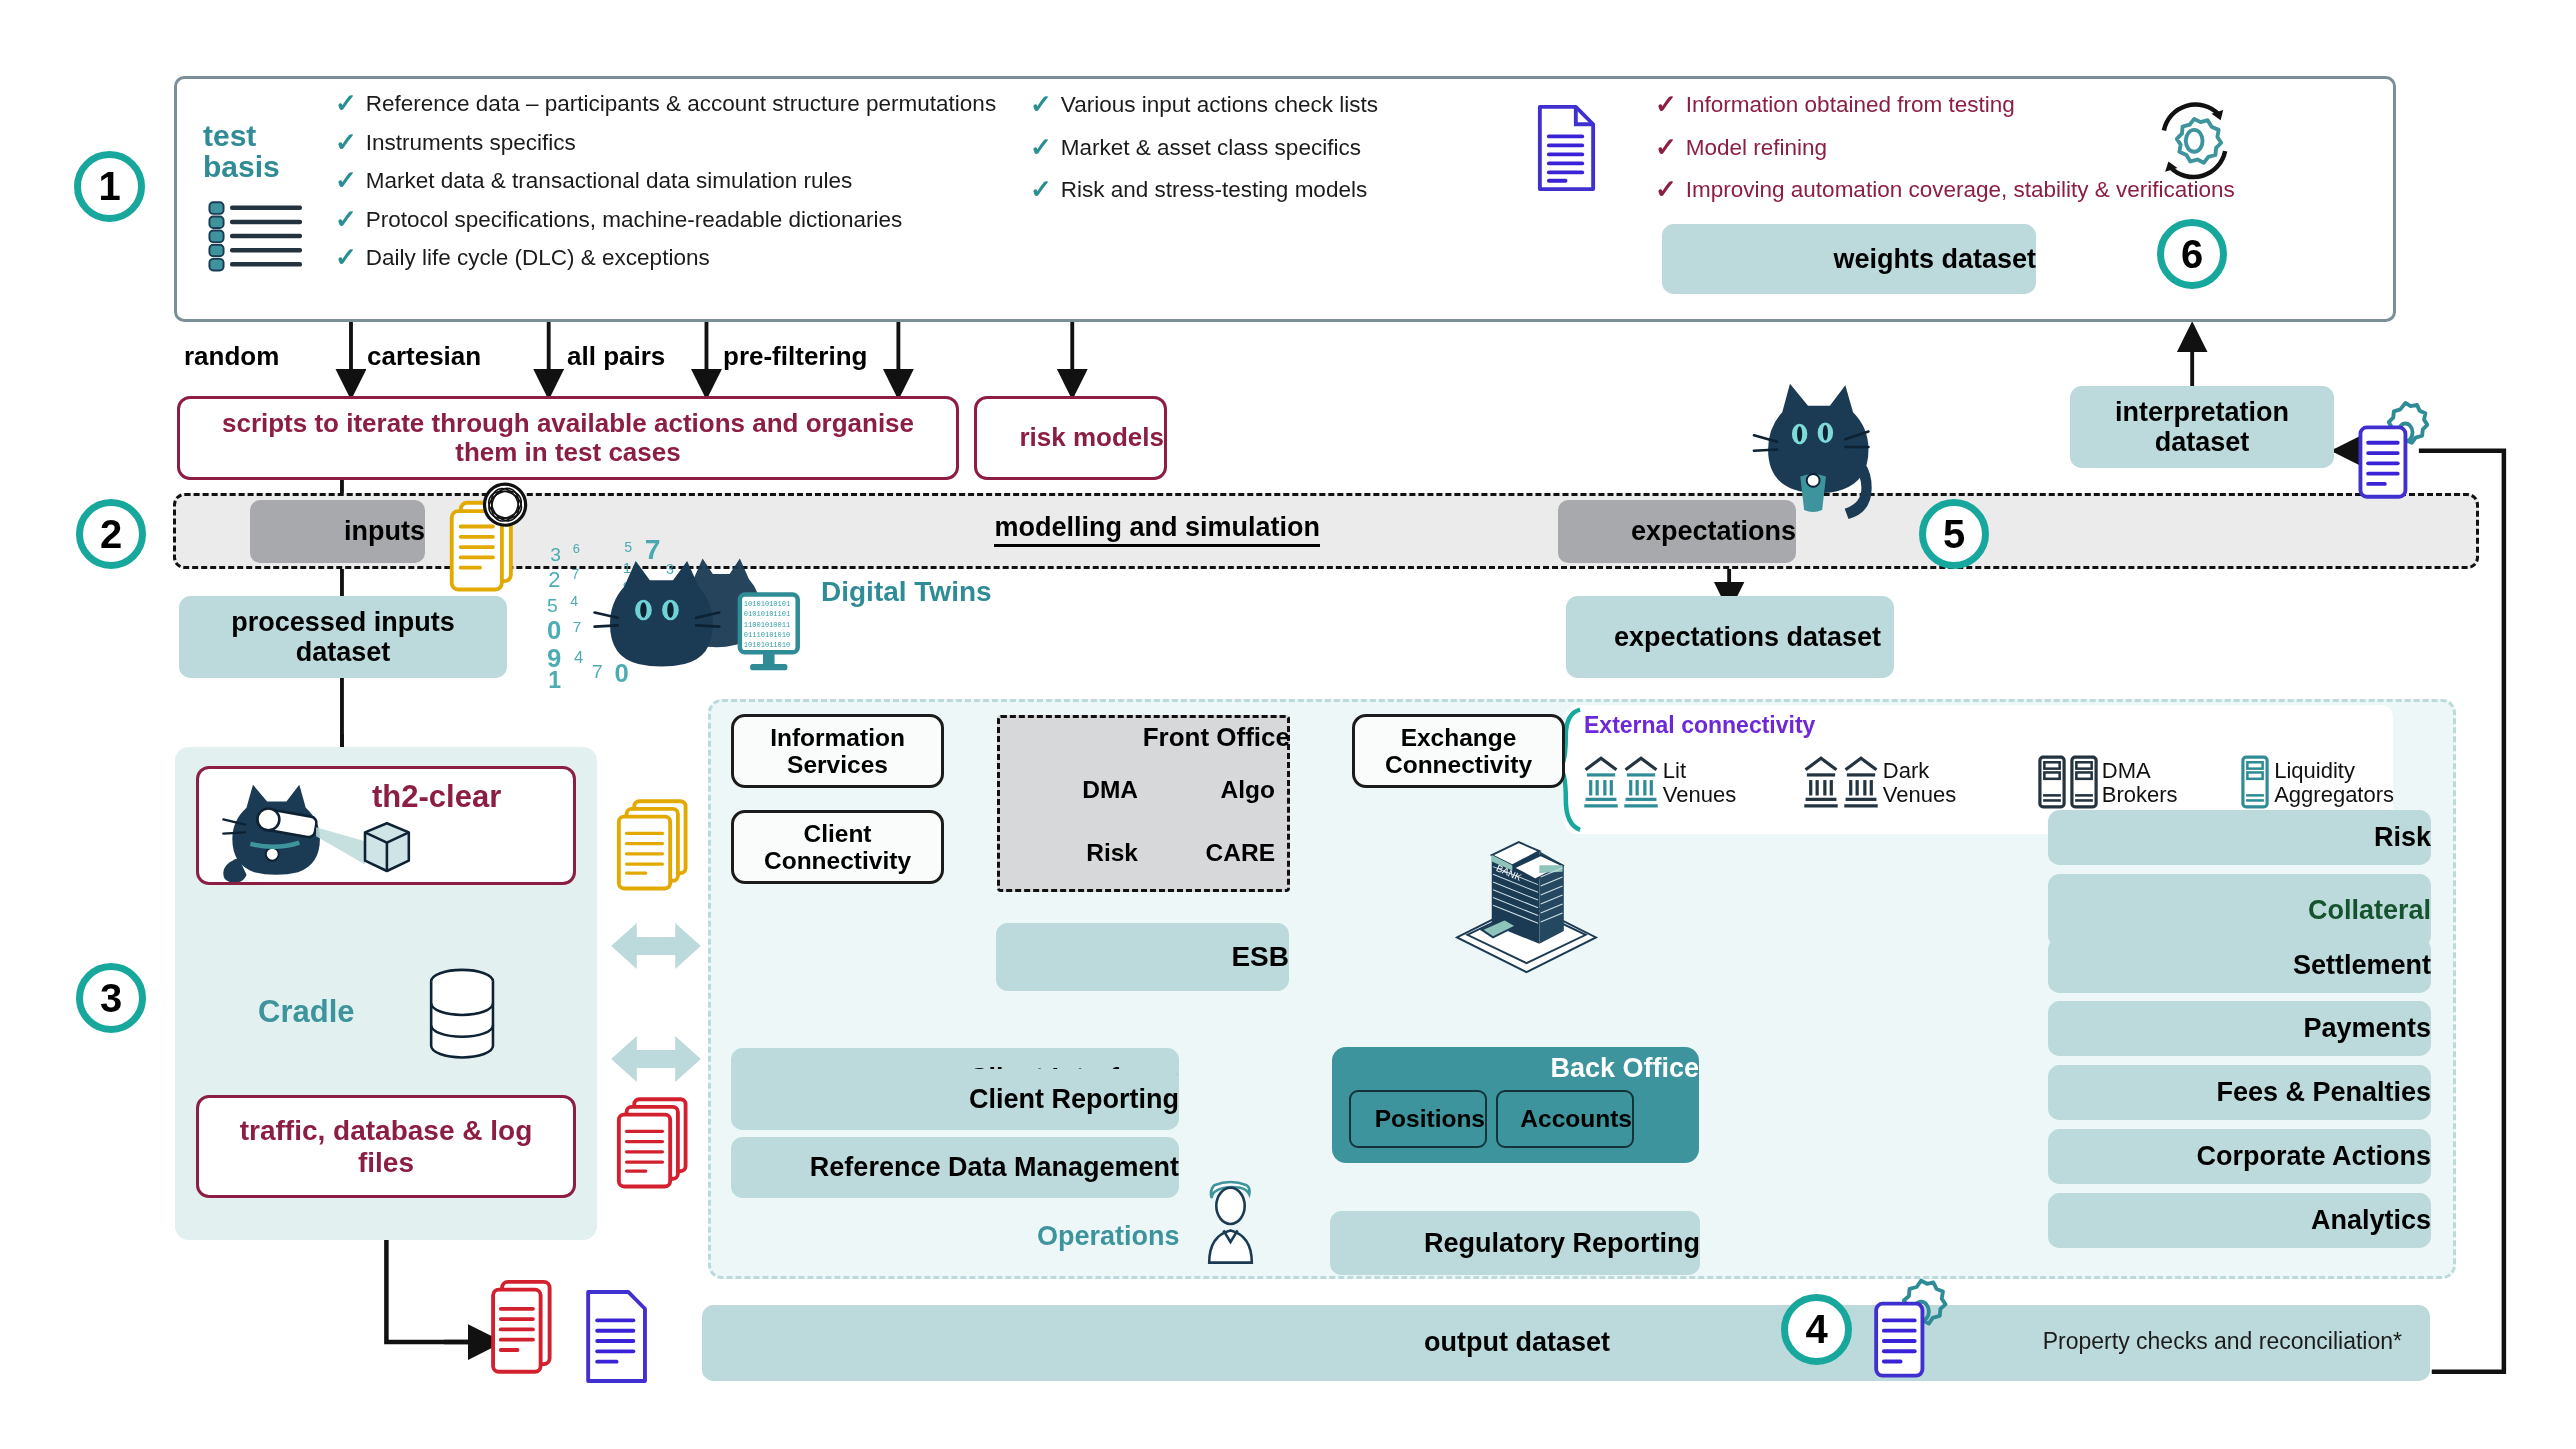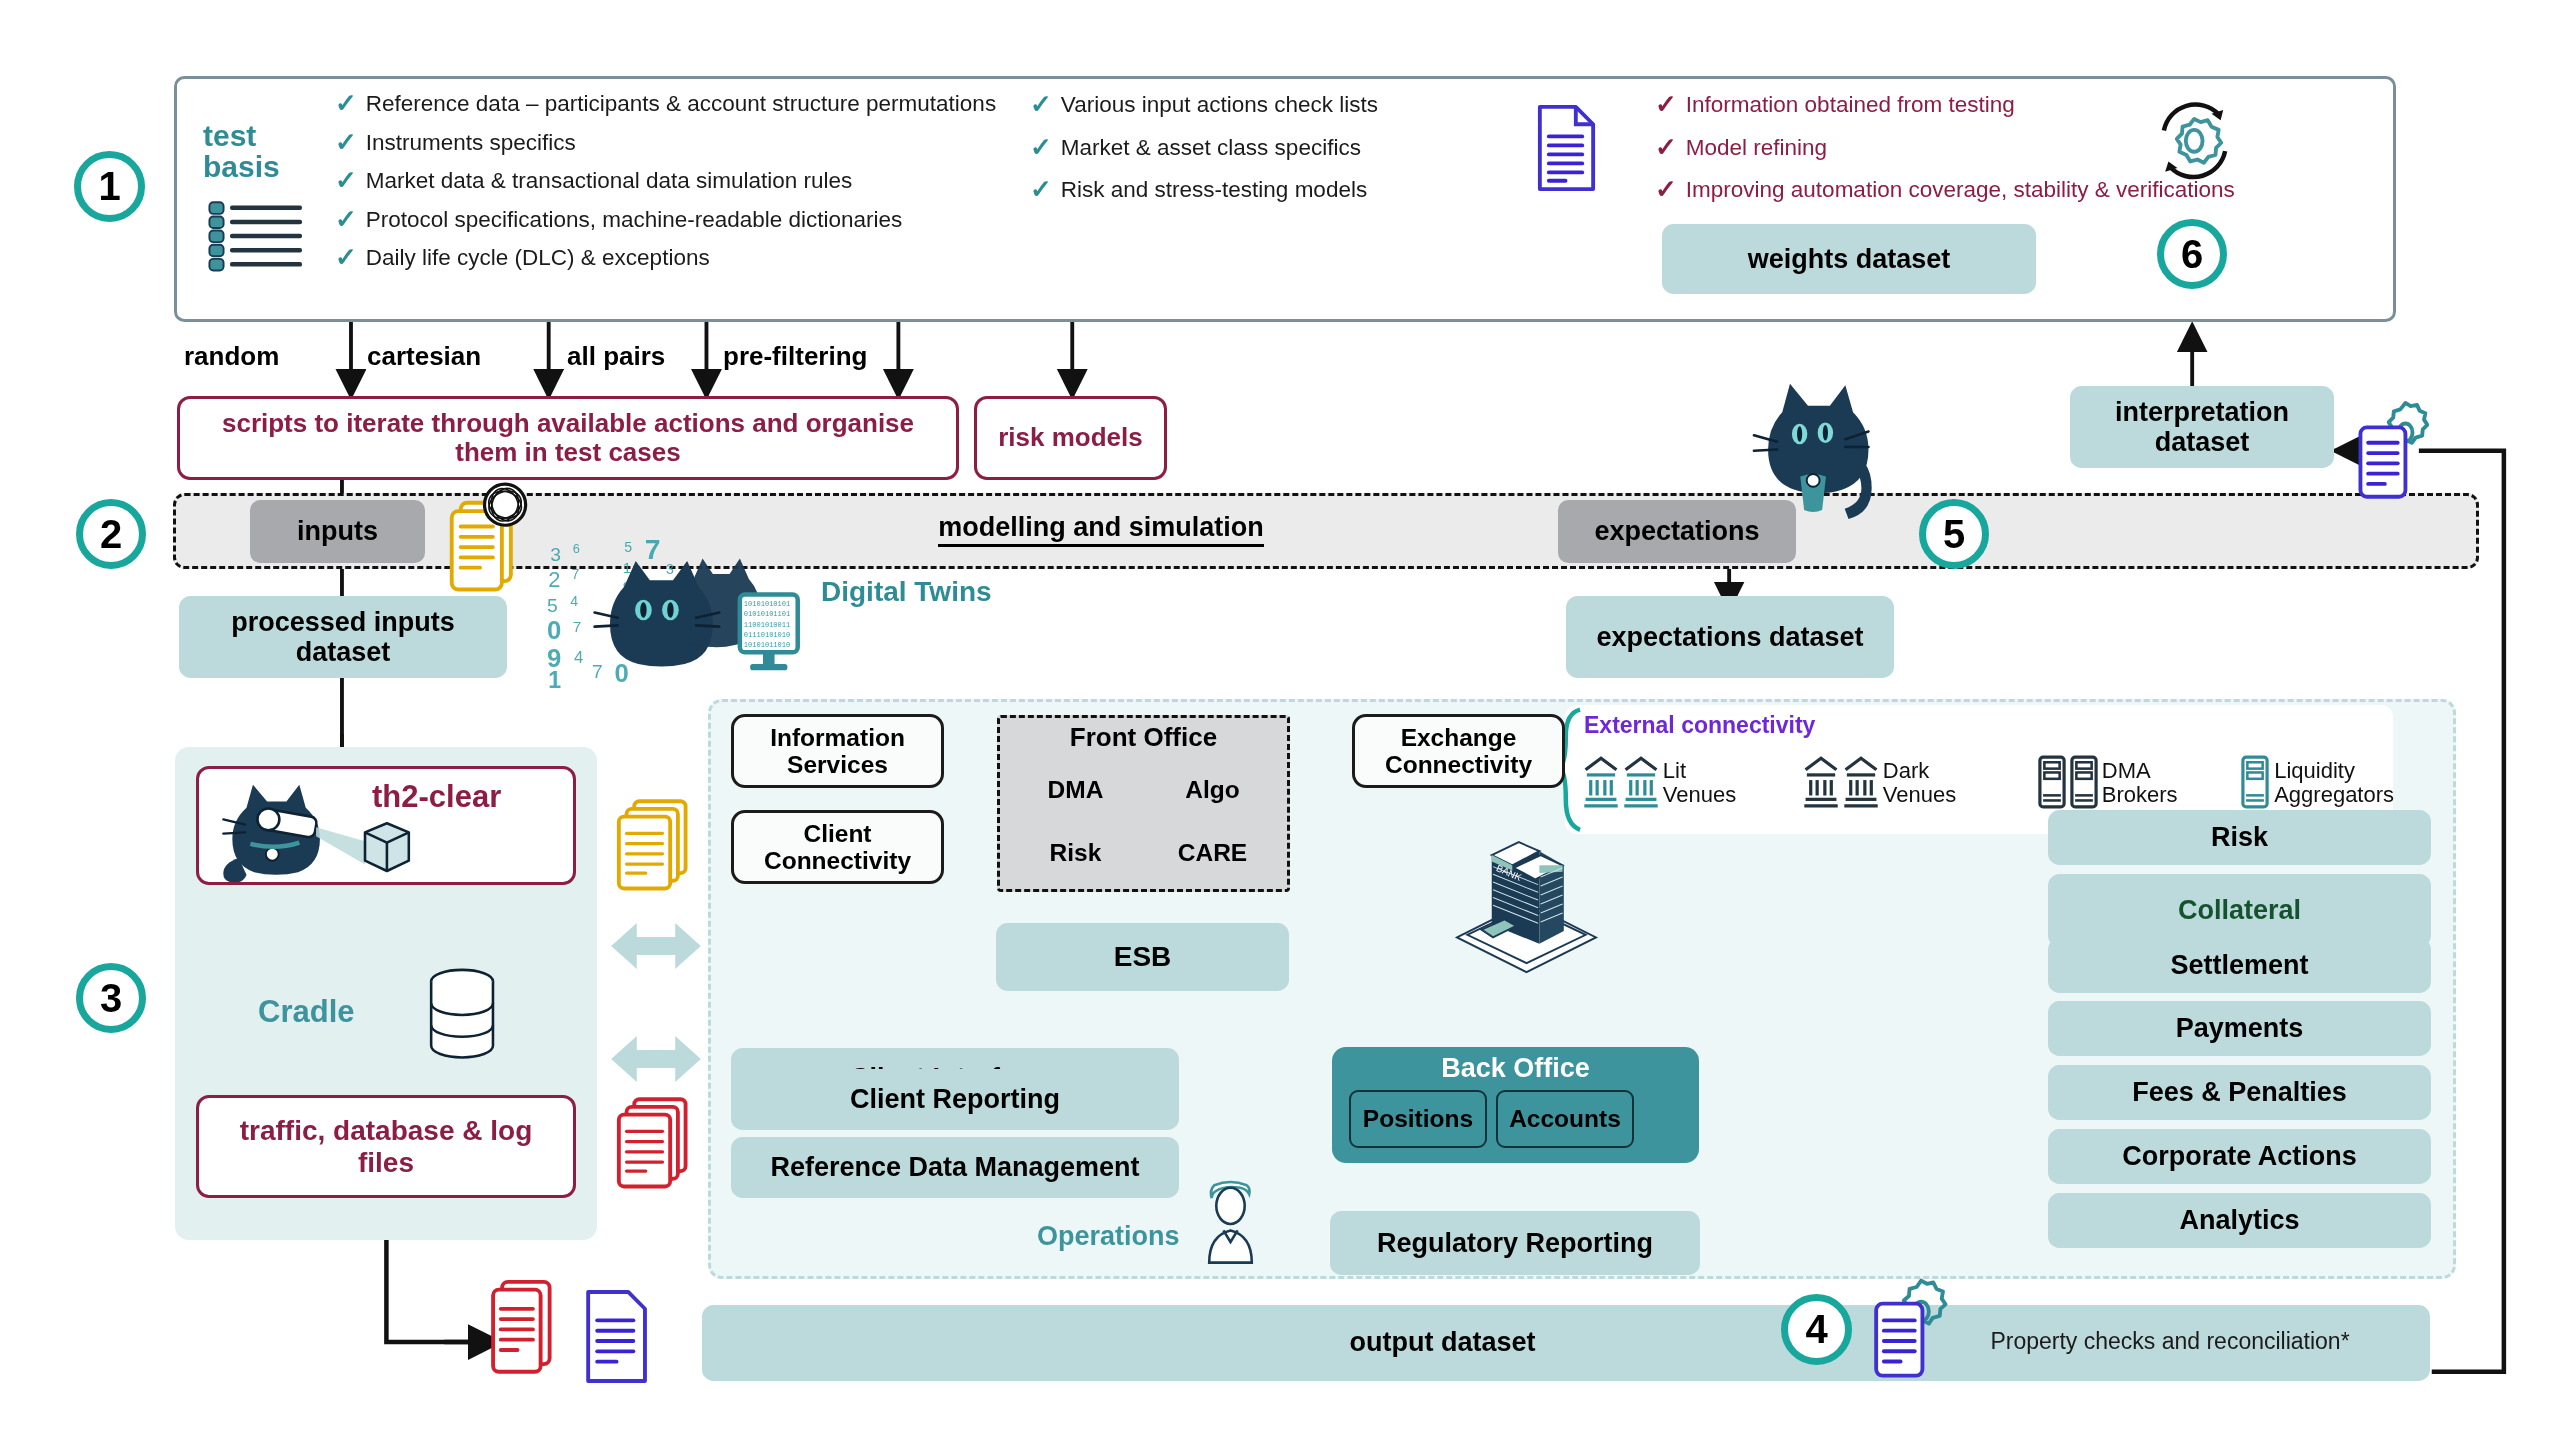--- a/index.html
+++ b/index.html
@@ -1,21 +1,21 @@
 <!DOCTYPE html>
 <html style="font-size:10.3px"><head>
 <meta charset="utf-8">
 <style>
   html,body{margin:0;padding:0;background:#fff;}
   body{font-family:"Liberation Sans",sans-serif;}
   #stage{position:relative;width:2576px;height:1449px;background:#ffffff;overflow:hidden;}
   .abs{position:absolute;box-sizing:border-box;}
 
   
-  .ctr{display:flex;align-items:center;justify-content:center;text-align:center;line-height:1.12;}
+  .ctr{display:flex;align-items:center;justify-content:flex-end;text-align:center;line-height:1.12;}
   .lft{display:flex;align-items:center;justify-content:flex-start;text-align:right;line-height:1.15;}
 
   
   .stepcircle{border:7px solid #18a79c;border-radius:50%;background:#fff;
     display:flex;align-items:center;justify-content:center;font-weight:700;color:#000;z-index:60;}
 
   
   .toppanel{border:3.2px solid #7b8f99;border-radius:10.3px;background:#fff;}
   .chk{color:#2a8f93;font-size:26px;font-weight:700;line-height:1;}
   .chk.dark{color:#8c1d43;}

